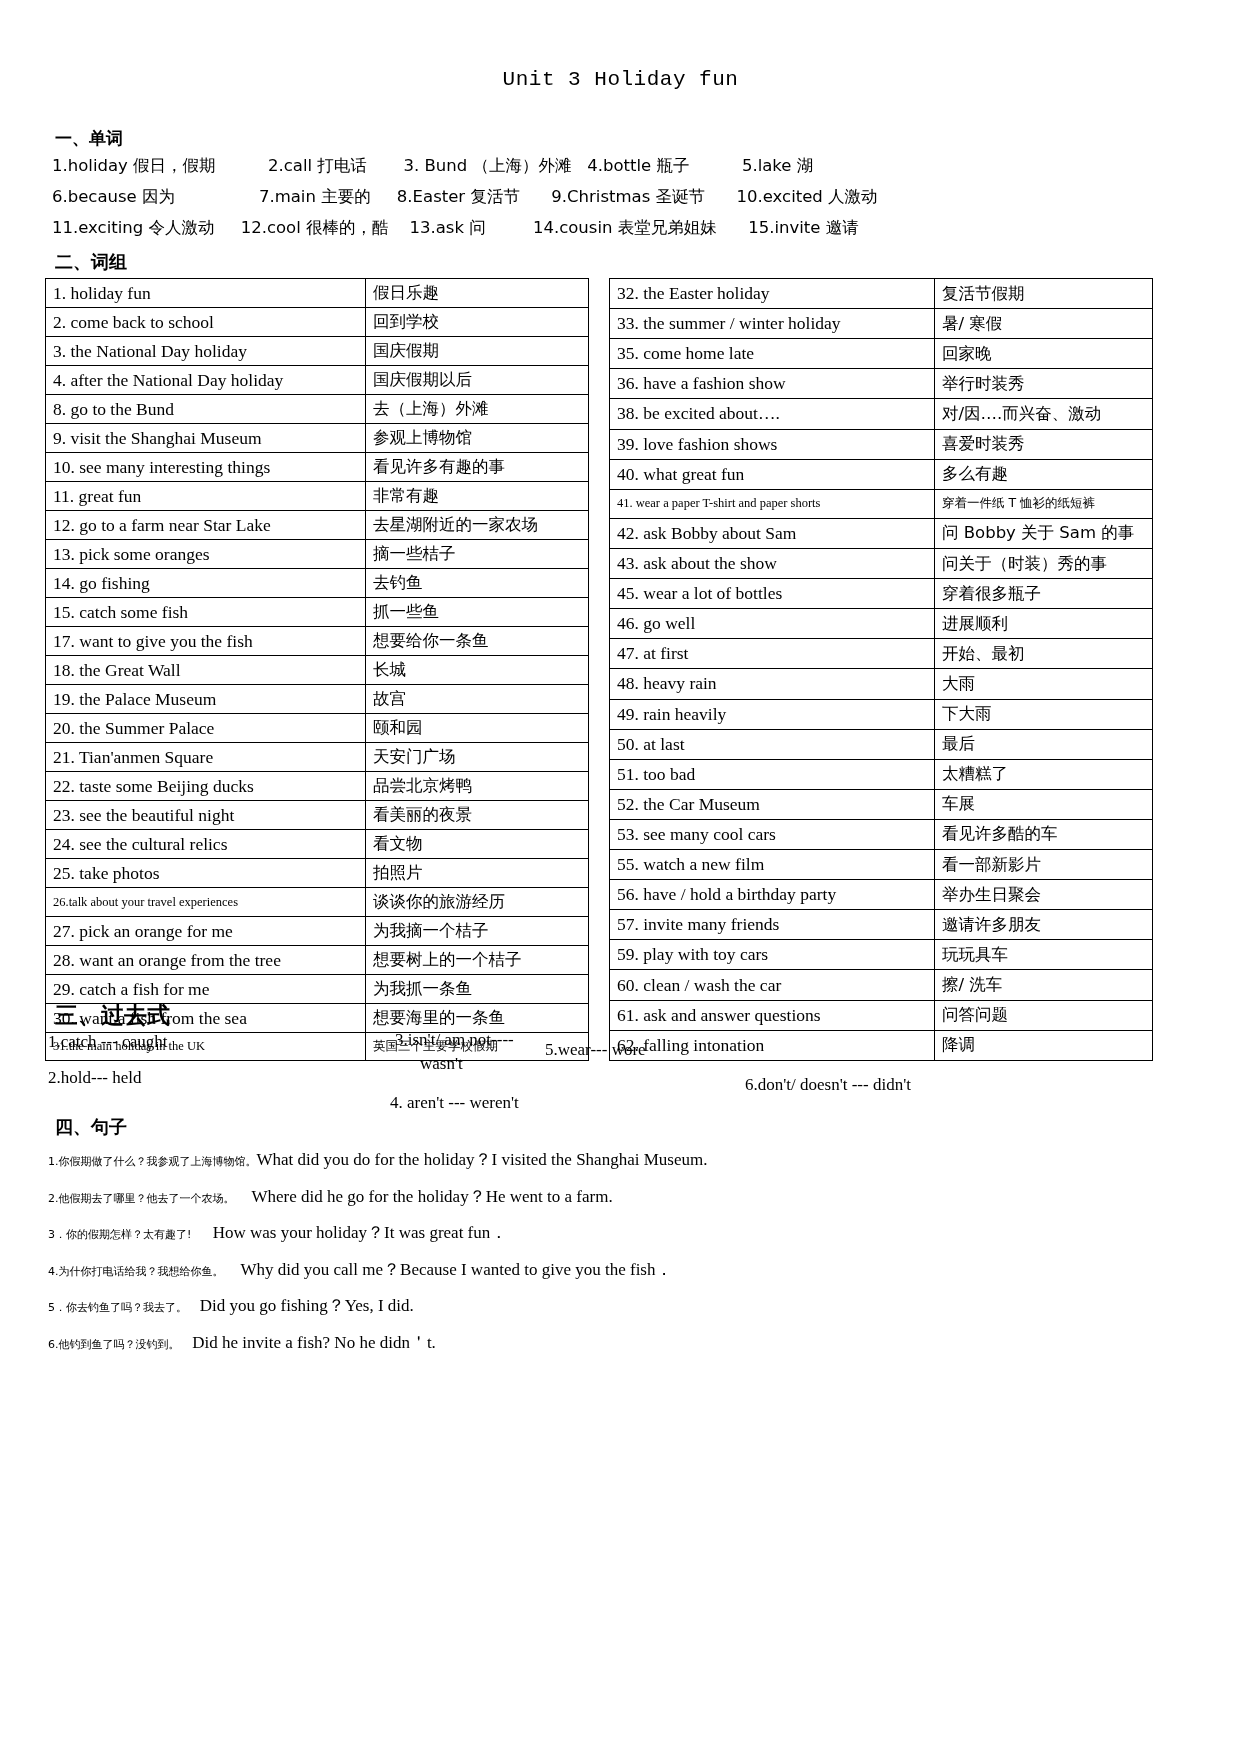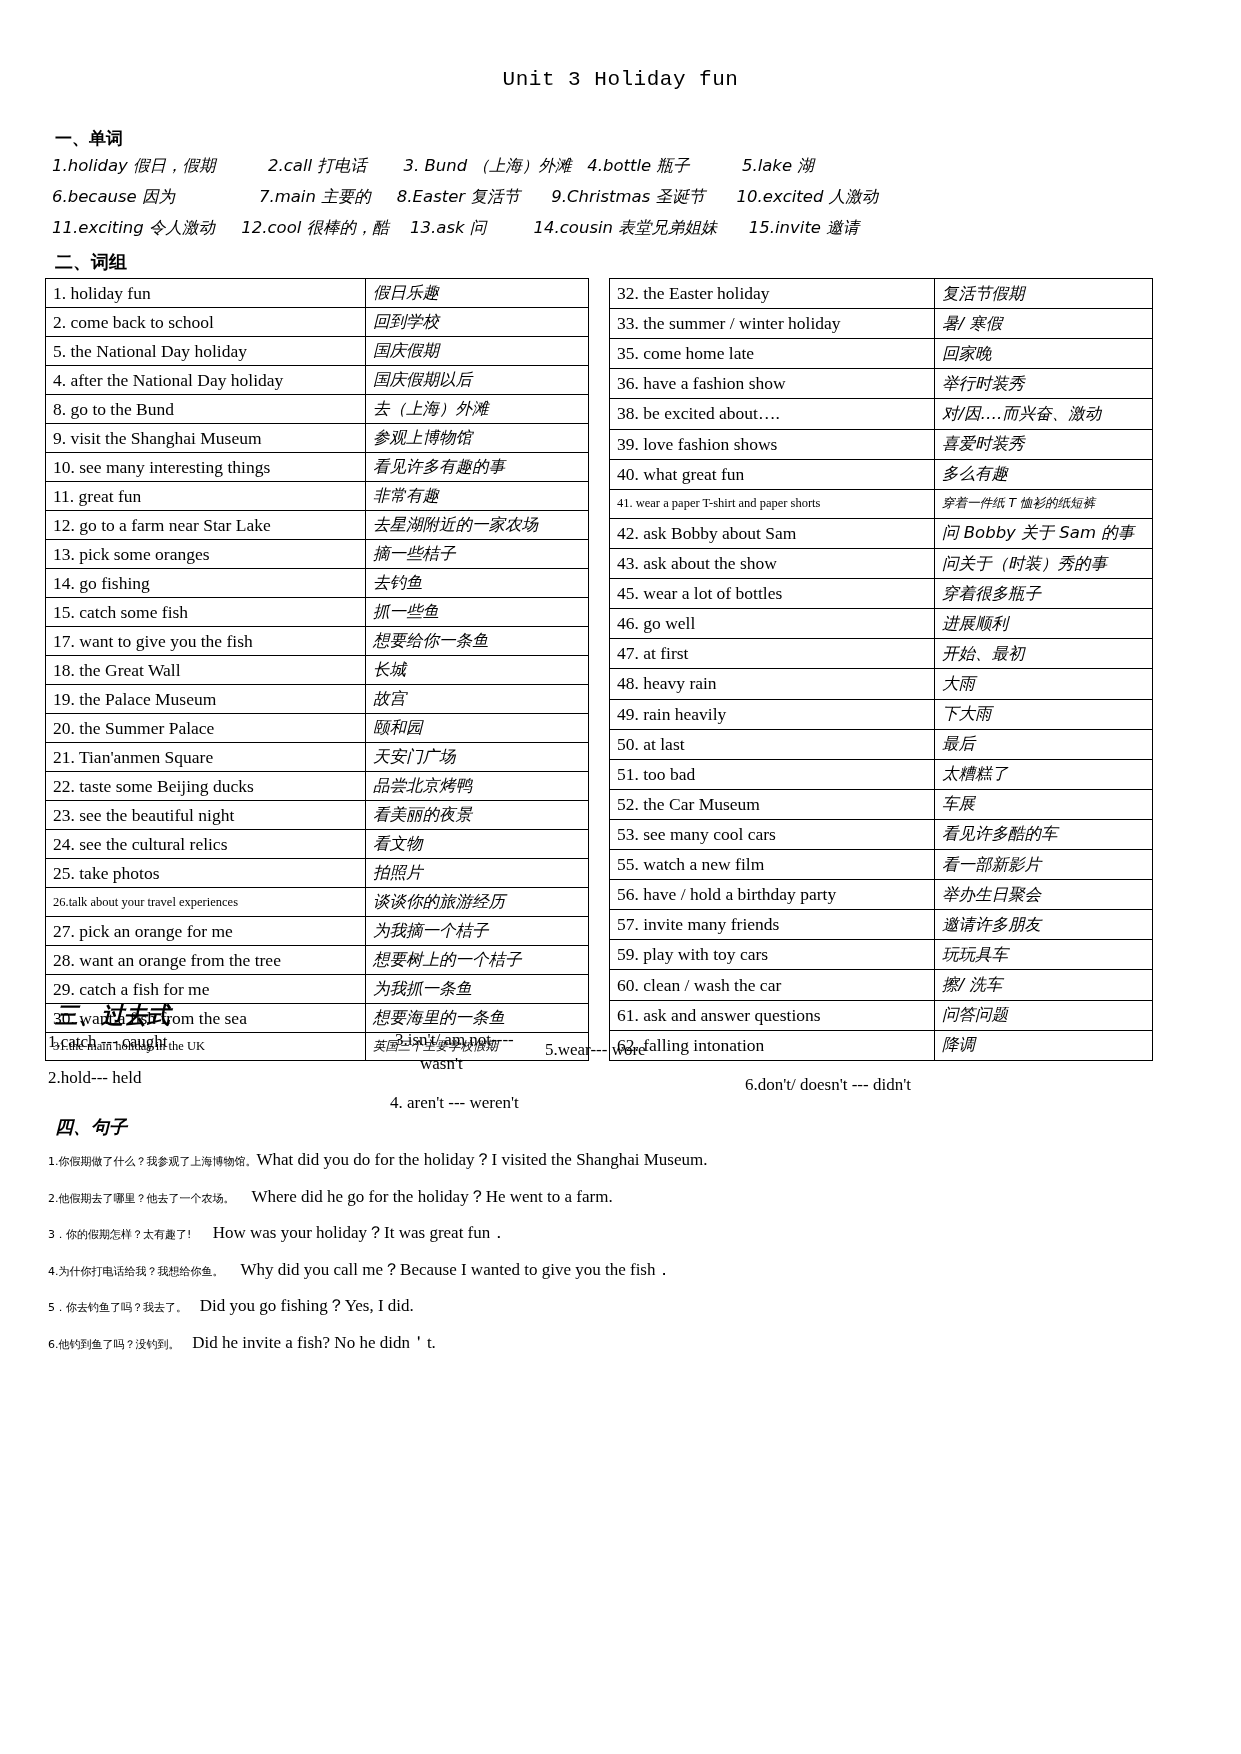--- a/index.html
+++ b/index.html
@@ -79,21 +79,21 @@
     vertical-align: middle;
     white-space: nowrap;
     overflow: hidden;
   }
   table.phr.left td.en { width: 305px; }
   table.phr.left td.zh { width: 208px; }
   table.phr.right td.en { width: 310px; }
   table.phr.right td.zh { width: 203px; }
   td.small { font-size: 12.5px; }
   td.smallzh { font-size: 12.5px; }
-  .zh { font-family: "DejaVu Sans", sans-serif; font-size: 16.5px; font-style: italic; }
+  .zh { font-family: "DejaVu Sans", sans-serif; font-size: 16.5px; }
   .h-past {
     position: absolute;
     left: 55px;
     top: 1000px;
     font-family: "Liberation Sans", sans-serif;
     font-weight: bold;
     font-size: 23px;
   }
   .past-item {
     position: absolute;
@@ -150,21 +150,21 @@
       <tbody>
         <tr>
             <td class="en">1. holiday fun</td>
             <td class="zh">假日乐趣</td>
           </tr>
         <tr>
             <td class="en">2. come back to school</td>
             <td class="zh">回到学校</td>
           </tr>
         <tr>
-            <td class="en">5. the National Day holiday</td>
+            <td class="en">3. the National Day holiday</td>
             <td class="zh">国庆假期</td>
           </tr>
         <tr>
             <td class="en">4. after the National Day holiday</td>
             <td class="zh">国庆假期以后</td>
           </tr>
         <tr>
             <td class="en">8. go to the Bund</td>
             <td class="zh">去（上海）外滩</td>
           </tr>

